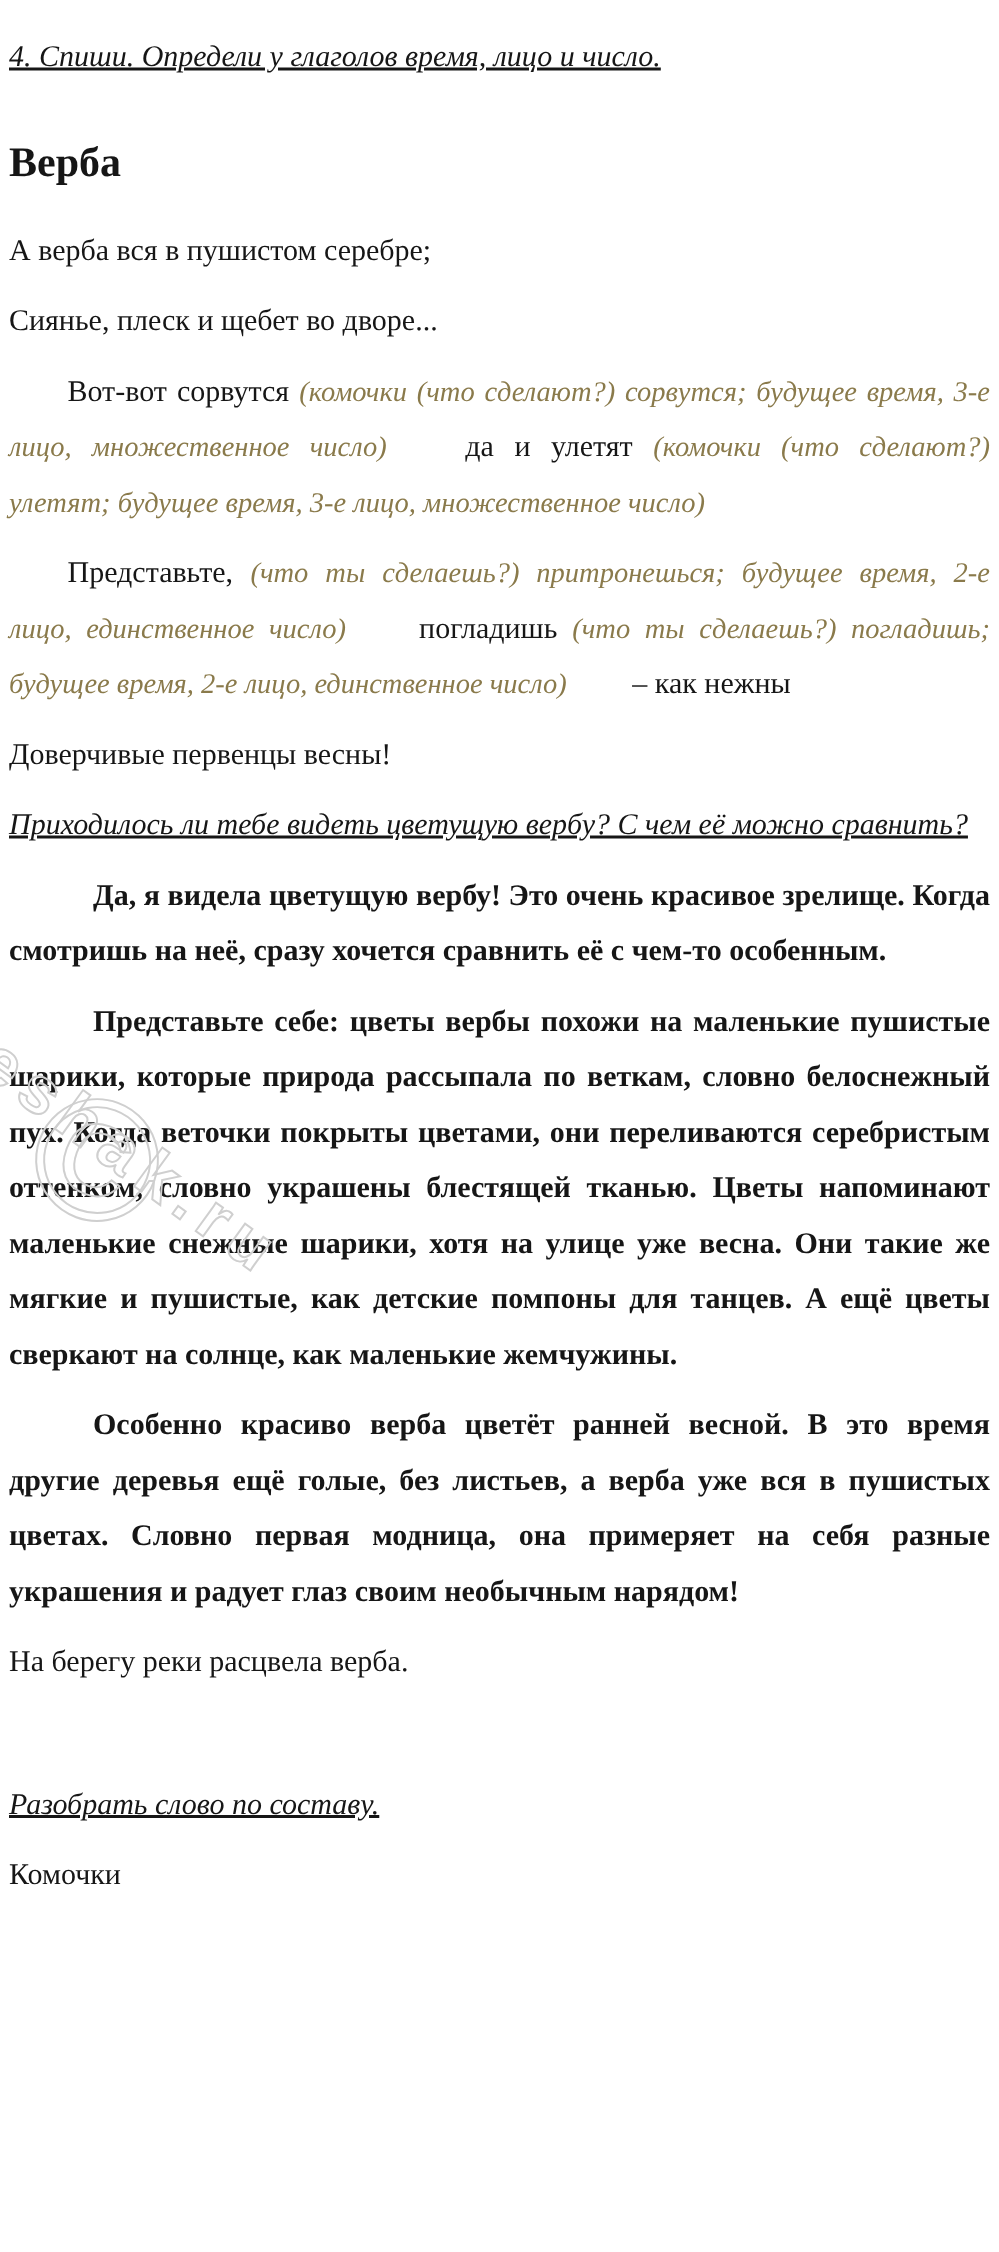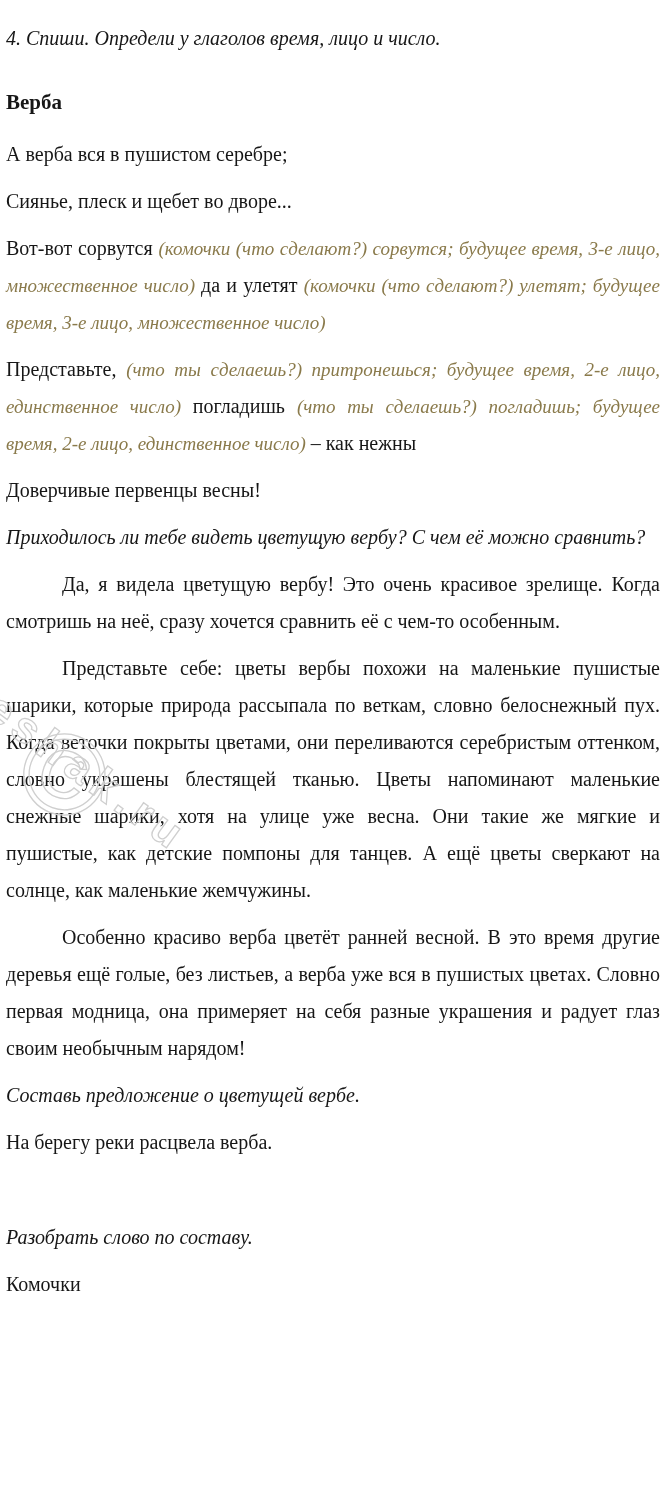--- a/index.html
+++ b/index.html
@@ -15,26 +15,26 @@
     position:relative;
     width:654px;
     padding:10px 6px 24px 6px;
     font-family:"Liberation Serif", serif;
     font-size:20px;
     line-height:1.85;
     color:var(--ink);
     background:#fff;
   }
   p{margin:10px 0;}
-  .italic{font-style:italic;}
-  .title{font-weight:bold;margin:26px 0 14px 0;font-size:21px;}
+  .italic{font-style:italic;text-decoration:underline;}
+  .title{font-weight:bold;margin:26px 0 14px 0;font-size:28px;}
   .mixed{text-align:justify;}
-  .answer{text-align:justify;text-indent:56px;}
+  .answer{text-align:justify;text-indent:56px;font-weight:bold;}
   .run-note{font-style:italic;color:var(--note);font-size:0.95em;}
-  .run-plain{color:var(--ink);}
+  .run-plain{color:var(--ink);margin-left:39px;}
   .spaced{margin-top:58px;}
 
   
   #analysis{margin-top:6px;}
   .aline{margin:26px 0 30px 0;}
   .mword{white-space:nowrap;}
   .mp{position:relative;display:inline-block;line-height:1.4;}
   .mk-ending::after{
     content:"";position:absolute;left:-2px;right:-2px;top:-11px;bottom:-2px;
     border:1.5px solid var(--mark);
@@ -78,21 +78,20 @@
   <p class="mixed"><span class="run-plain">Представьте, </span><span class="run-note">(что ты сделаешь?) притронешься; будущее время, 2-е лицо, единственное число) </span><span class="run-plain">погладишь </span><span class="run-note">(что ты сделаешь?) погладишь; будущее время, 2-е лицо, единственное число) </span><span class="run-plain">– как нежны</span></p>
 
   <p>Доверчивые первенцы весны!</p>
 
   <p class="italic mixed">Приходилось ли тебе видеть цветущую вербу? С чем её можно сравнить?</p>
 
   <p class="answer">Да, я видела цветущую вербу! Это очень красивое зрелище. Когда смотришь на неё, сразу хочется сравнить её с чем-то особенным.</p>
   <p class="answer">Представьте себе: цветы вербы похожи на маленькие пушистые шарики, которые природа рассыпала по веткам, словно белоснежный пух. Когда веточки покрыты цветами, они переливаются серебристым оттенком, словно украшены блестящей тканью. Цветы напоминают маленькие снежные шарики, хотя на улице уже весна. Они такие же мягкие и пушистые, как детские помпоны для танцев. А ещё цветы сверкают на солнце, как маленькие жемчужины.</p>
   <p class="answer">Особенно красиво верба цветёт ранней весной. В это время другие деревья ещё голые, без листьев, а верба уже вся в пушистых цветах. Словно первая модница, она примеряет на себя разные украшения и радует глаз своим необычным нарядом!</p>
 
-  <p class="italic">Составь предложение о цветущей вербе.</p>
 
   <p>На берегу реки расцвела верба.</p>
 
   <p class="italic spaced">Разобрать слово по составу.</p>
 
   <p>Комочки</p>
 
   <div id="analysis">
     </div>
 

